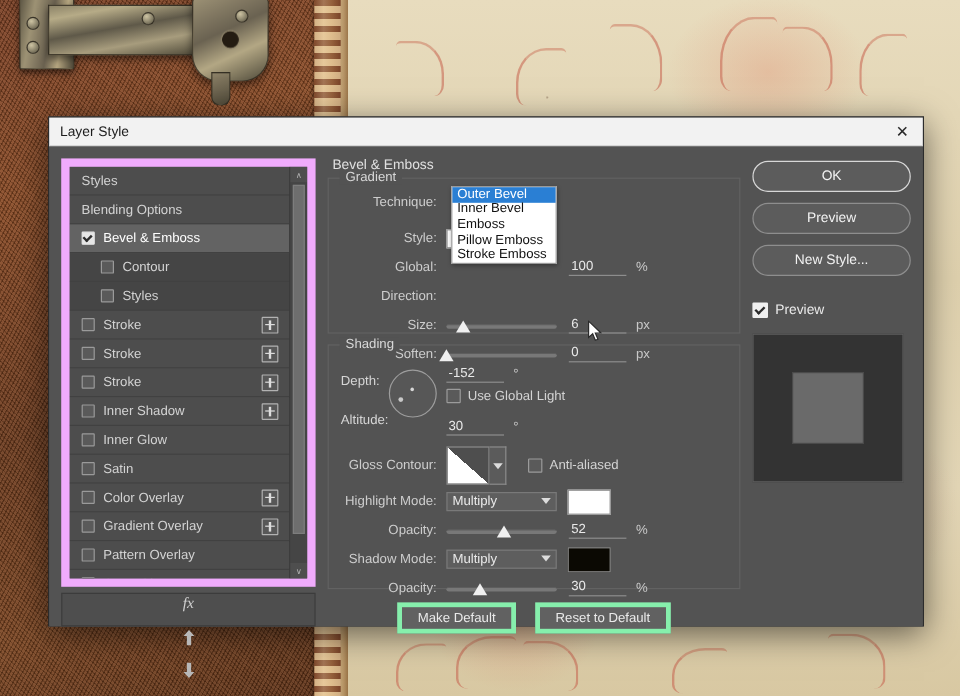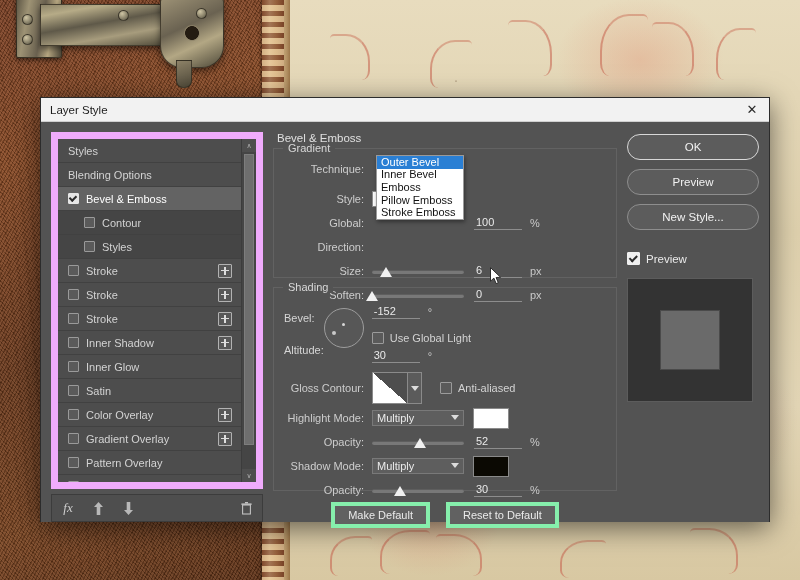--- a/index.html
+++ b/index.html
@@ -227,20 +227,21 @@
     cursor:grab;
   }
 
   #styles-toolbar {
     height:26px; margin-top:5px;
     background:#4e4e4e;
     border:1px solid #3c3c3c;
     display:flex; align-items:center;
     padding:0 8px;
     gap:14px;
+    flex-direction:column;
   }
   #styles-toolbar .tb-icon {
     color:#cfcfcf; font-size:12px; cursor:pointer;
     display:flex; align-items:center; justify-content:center;
     width:16px; height:16px;
   }
   #styles-toolbar .spacer { flex:1; }
 
   
   #options {
@@ -653,33 +654,33 @@
           <div class="numfield">0</div>
           <div class="unit">px</div>
         </div>
       </div>
 
       <div class="group" style="height:186px;">
         <div class="legend">Shading</div>
 
         <div style="display:flex; margin-top:8px;">
           <div style="display:flex;flex-direction:column;justify-content:center;">
-            <div class="label" style="height:20px;line-height:20px;">Bevel:</div>
+            <div class="label" style="height:20px;line-height:20px;">Depth:</div>
             <div class="label" style="height:20px;line-height:20px;margin-top:12px;">Altitude:</div>
           </div>
           <div class="dial" style="margin-top:6px;">
             <div class="center"></div>
             <div class="handle"></div>
           </div>
           <div style="display:flex;flex-direction:column;">
             <div style="display:flex;align-items:center;height:20px;">
               <div class="numfield">-152</div>
               <div class="unit">°</div>
             </div>
-            <div style="display:flex;align-items:flex-end;height:20px;margin-top:2px;">
+            <div style="display:flex;align-items:flex-start;height:20px;margin-top:2px;">
               <div class="cbox"></div>
               <div class="cbox-label">Use Global Light</div>
             </div>
             <div style="display:flex;align-items:center;height:20px;margin-top:2px;">
               <div class="numfield">30</div>
               <div class="unit">°</div>
             </div>
           </div>
         </div>
 

